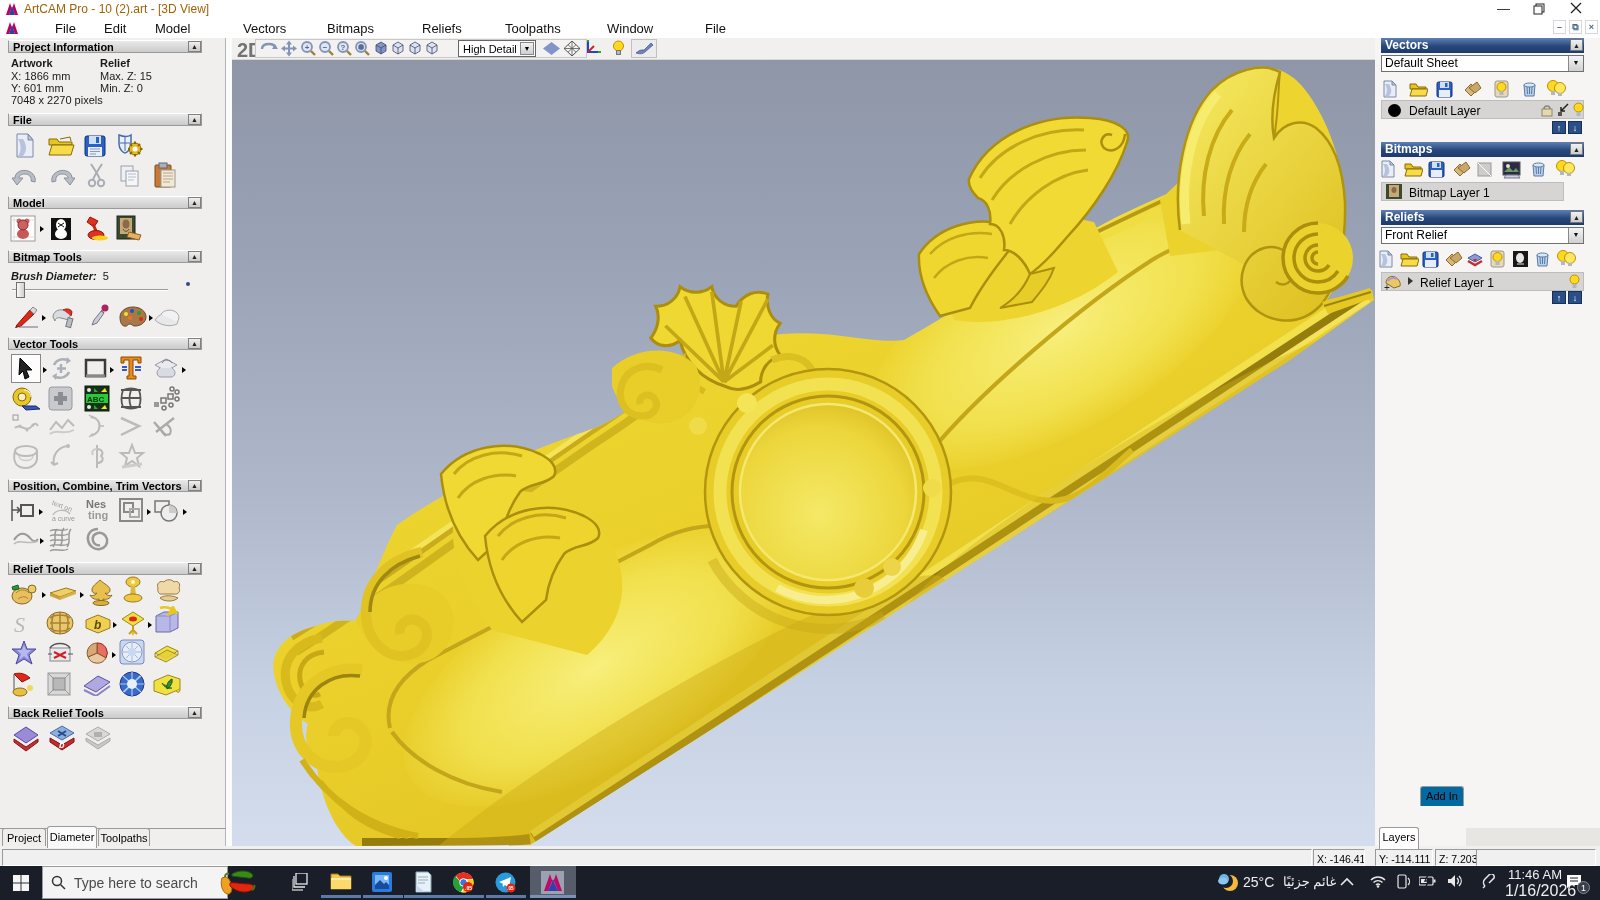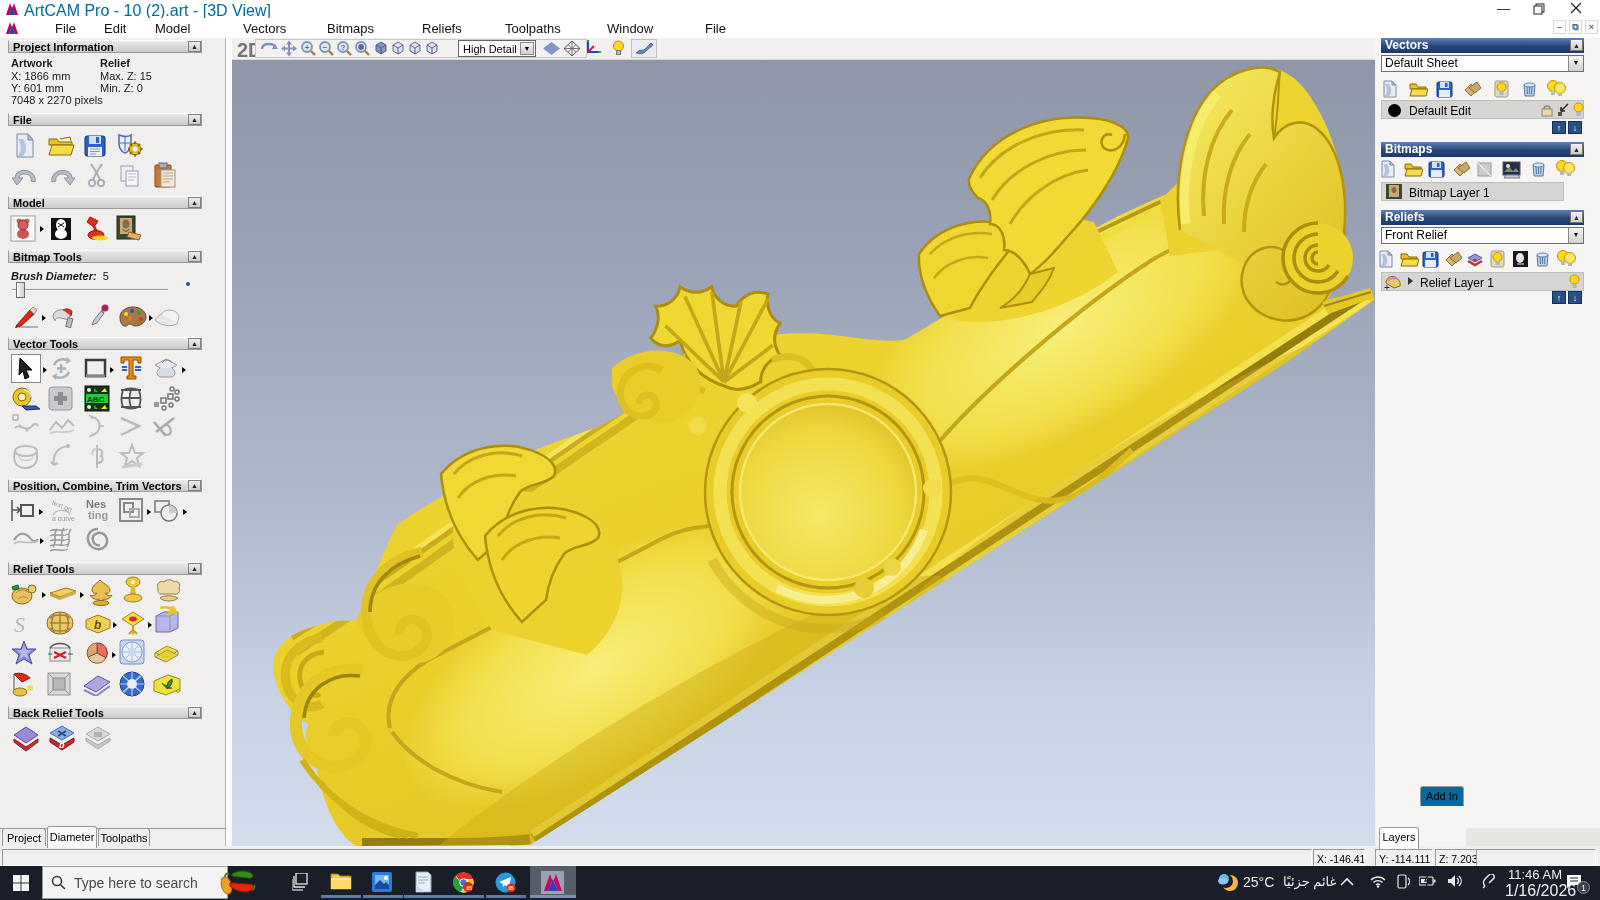--- a/index.html
+++ b/index.html
@@ -1,18 +1,18 @@
 <!DOCTYPE html>
 <html><head><meta charset="utf-8">
 <style>
 * { margin:0; padding:0; box-sizing:border-box; }
 html,body { width:1600px; height:900px; overflow:hidden; font-family:"Liberation Sans", sans-serif; background:#fff; }
 .abs { position:absolute; }
 #titlebar { position:absolute; left:0; top:0; width:1600px; height:18px; background:#ffffff; }
-#titlebar .t { position:absolute; left:24px; top:2px; font-size:16px; color:#0369a1; }
+#titlebar .t { position:absolute; left:24px; top:2px; font-size:12px; color:#a16207; }
 #menubar { position:absolute; left:0; top:18px; width:1600px; height:20px; background:#ffffff; }
 .menuitem { position:absolute; top:3px; font-size:13px; color:#111; }
 #leftpanel { position:absolute; left:0; top:38px; width:226px; height:810px; background:#f0efee; border-right:1px solid #b5b5b5; }
 .sechdr { position:absolute; left:8px; width:194px; height:13px; background:linear-gradient(180deg,#e9e9e9,#cbcbcb); border:1px solid #9a9a9a; border-top-color:#fff; font-size:11px; font-weight:bold; color:#000; padding-left:4px; line-height:12px; }
 .sechdr .btn { position:absolute; right:0px; top:0px; width:13px; height:11px; background:linear-gradient(180deg,#efefef,#c9c9c9); border:1px solid #808080; font-size:7px; line-height:10px; text-align:center; color:#222; }
 .ptxt { position:absolute; font-size:11px; color:#1a1a1a; }
 .b { font-weight:bold; }
 #toolbar { position:absolute; left:227px; top:38px; width:1148px; height:22px; background:#f1f0ef; border-bottom:1px solid #d8d8d8;}
 #viewport { position:absolute; left:232px; top:60px; width:1143px; height:786px; background:linear-gradient(180deg,#8e96a8 0%,#9aa3b5 25%,#aeb8ca 55%,#c6d1e3 80%,#d4dded 100%); overflow:hidden; }
 #vpgap { position:absolute; left:226px; top:38px; width:6px; height:810px; background:#fbfbfb; }
@@ -700,21 +700,21 @@
     <rect x="10" y="6" width="8" height="5" fill="#b0b0b0"></rect>
   </svg>
 <div id="rightpanel">
 <div style="position:absolute;left:178px;top:-18px;width:13px;height:14px;background:#fdfdfd;border:1px solid #d8d8d8;color:#4a6a8a;font-size:9px;text-align:center;line-height:12px;font-weight:bold">–</div>
 <div style="position:absolute;left:194px;top:-18px;width:13px;height:14px;background:#fdfdfd;border:1px solid #d8d8d8;color:#4a6a8a;font-size:9px;text-align:center;line-height:12px;font-weight:bold">⧉</div>
 <div style="position:absolute;left:210px;top:-18px;width:13px;height:14px;background:#fdfdfd;border:1px solid #d8d8d8;color:#4a6a8a;font-size:9px;text-align:center;line-height:12px;font-weight:bold">×</div>
 <div class="bluehdr" style="top:0px">Vectors<span class="btn">▲</span></div>
 <div class="combo" style="top:17px">Default Sheet<span class="drop">▼</span></div>
 <div class="layerrow" style="top:62px">
       <span style="position:absolute;left:6px;top:3px;width:13px;height:13px;background:#000;border-radius:50%"></span>
-      <span style="position:absolute;left:27px;top:3px">Default Edit</span>
+      <span style="position:absolute;left:27px;top:3px">Default Layer</span>
     </div>
 </div>
 <div class="udbtn" style="left:1552px;top:121px">↑</div>
 <div class="udbtn" style="left:1568px;top:121px">↓</div>
 <div class="bluehdr" style="left:1381px;top:142px;width:203px">Bitmaps<span class="btn">▲</span></div>
 <div class="layerrow" style="left:1381px;top:182px;width:183px">
     <span style="position:absolute;left:27px;top:3px">Bitmap Layer 1</span>
   </div>
 <div class="bluehdr" style="left:1381px;top:210px;width:203px">Reliefs<span class="btn">▲</span></div>
 <div class="combo" style="left:1381px;top:227px;width:203px">Front Relief<span class="drop">▼</span></div>

